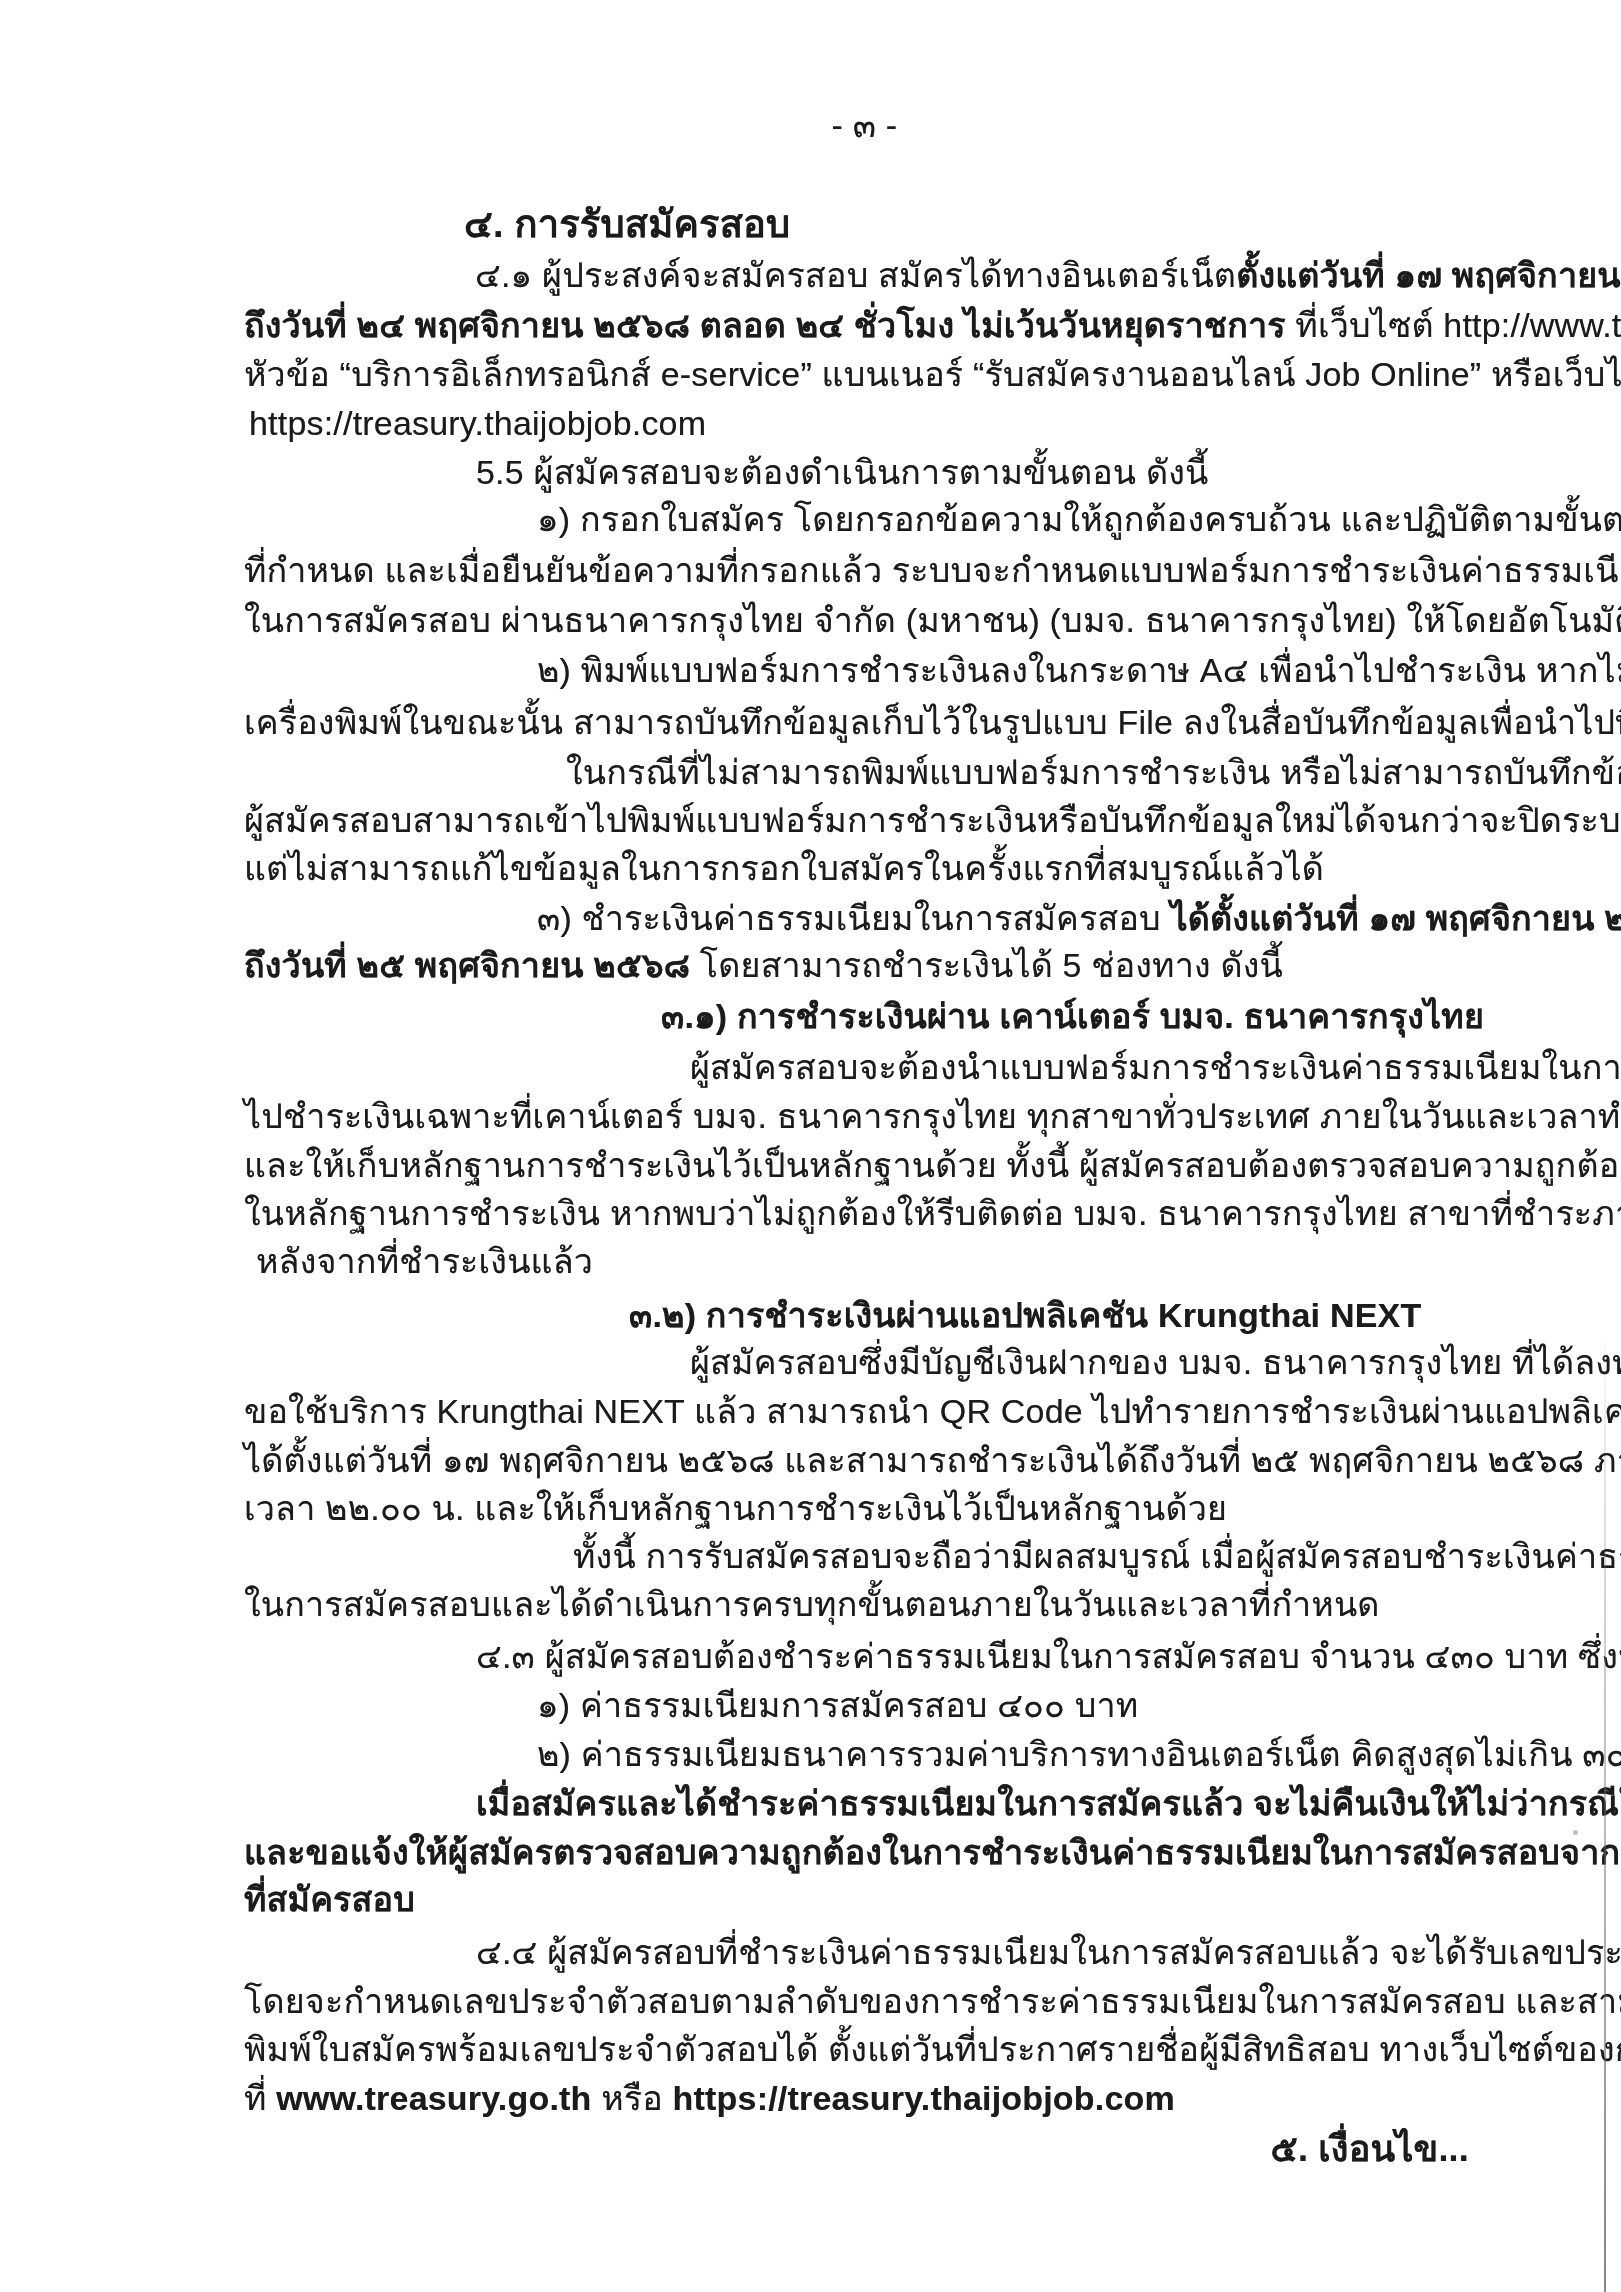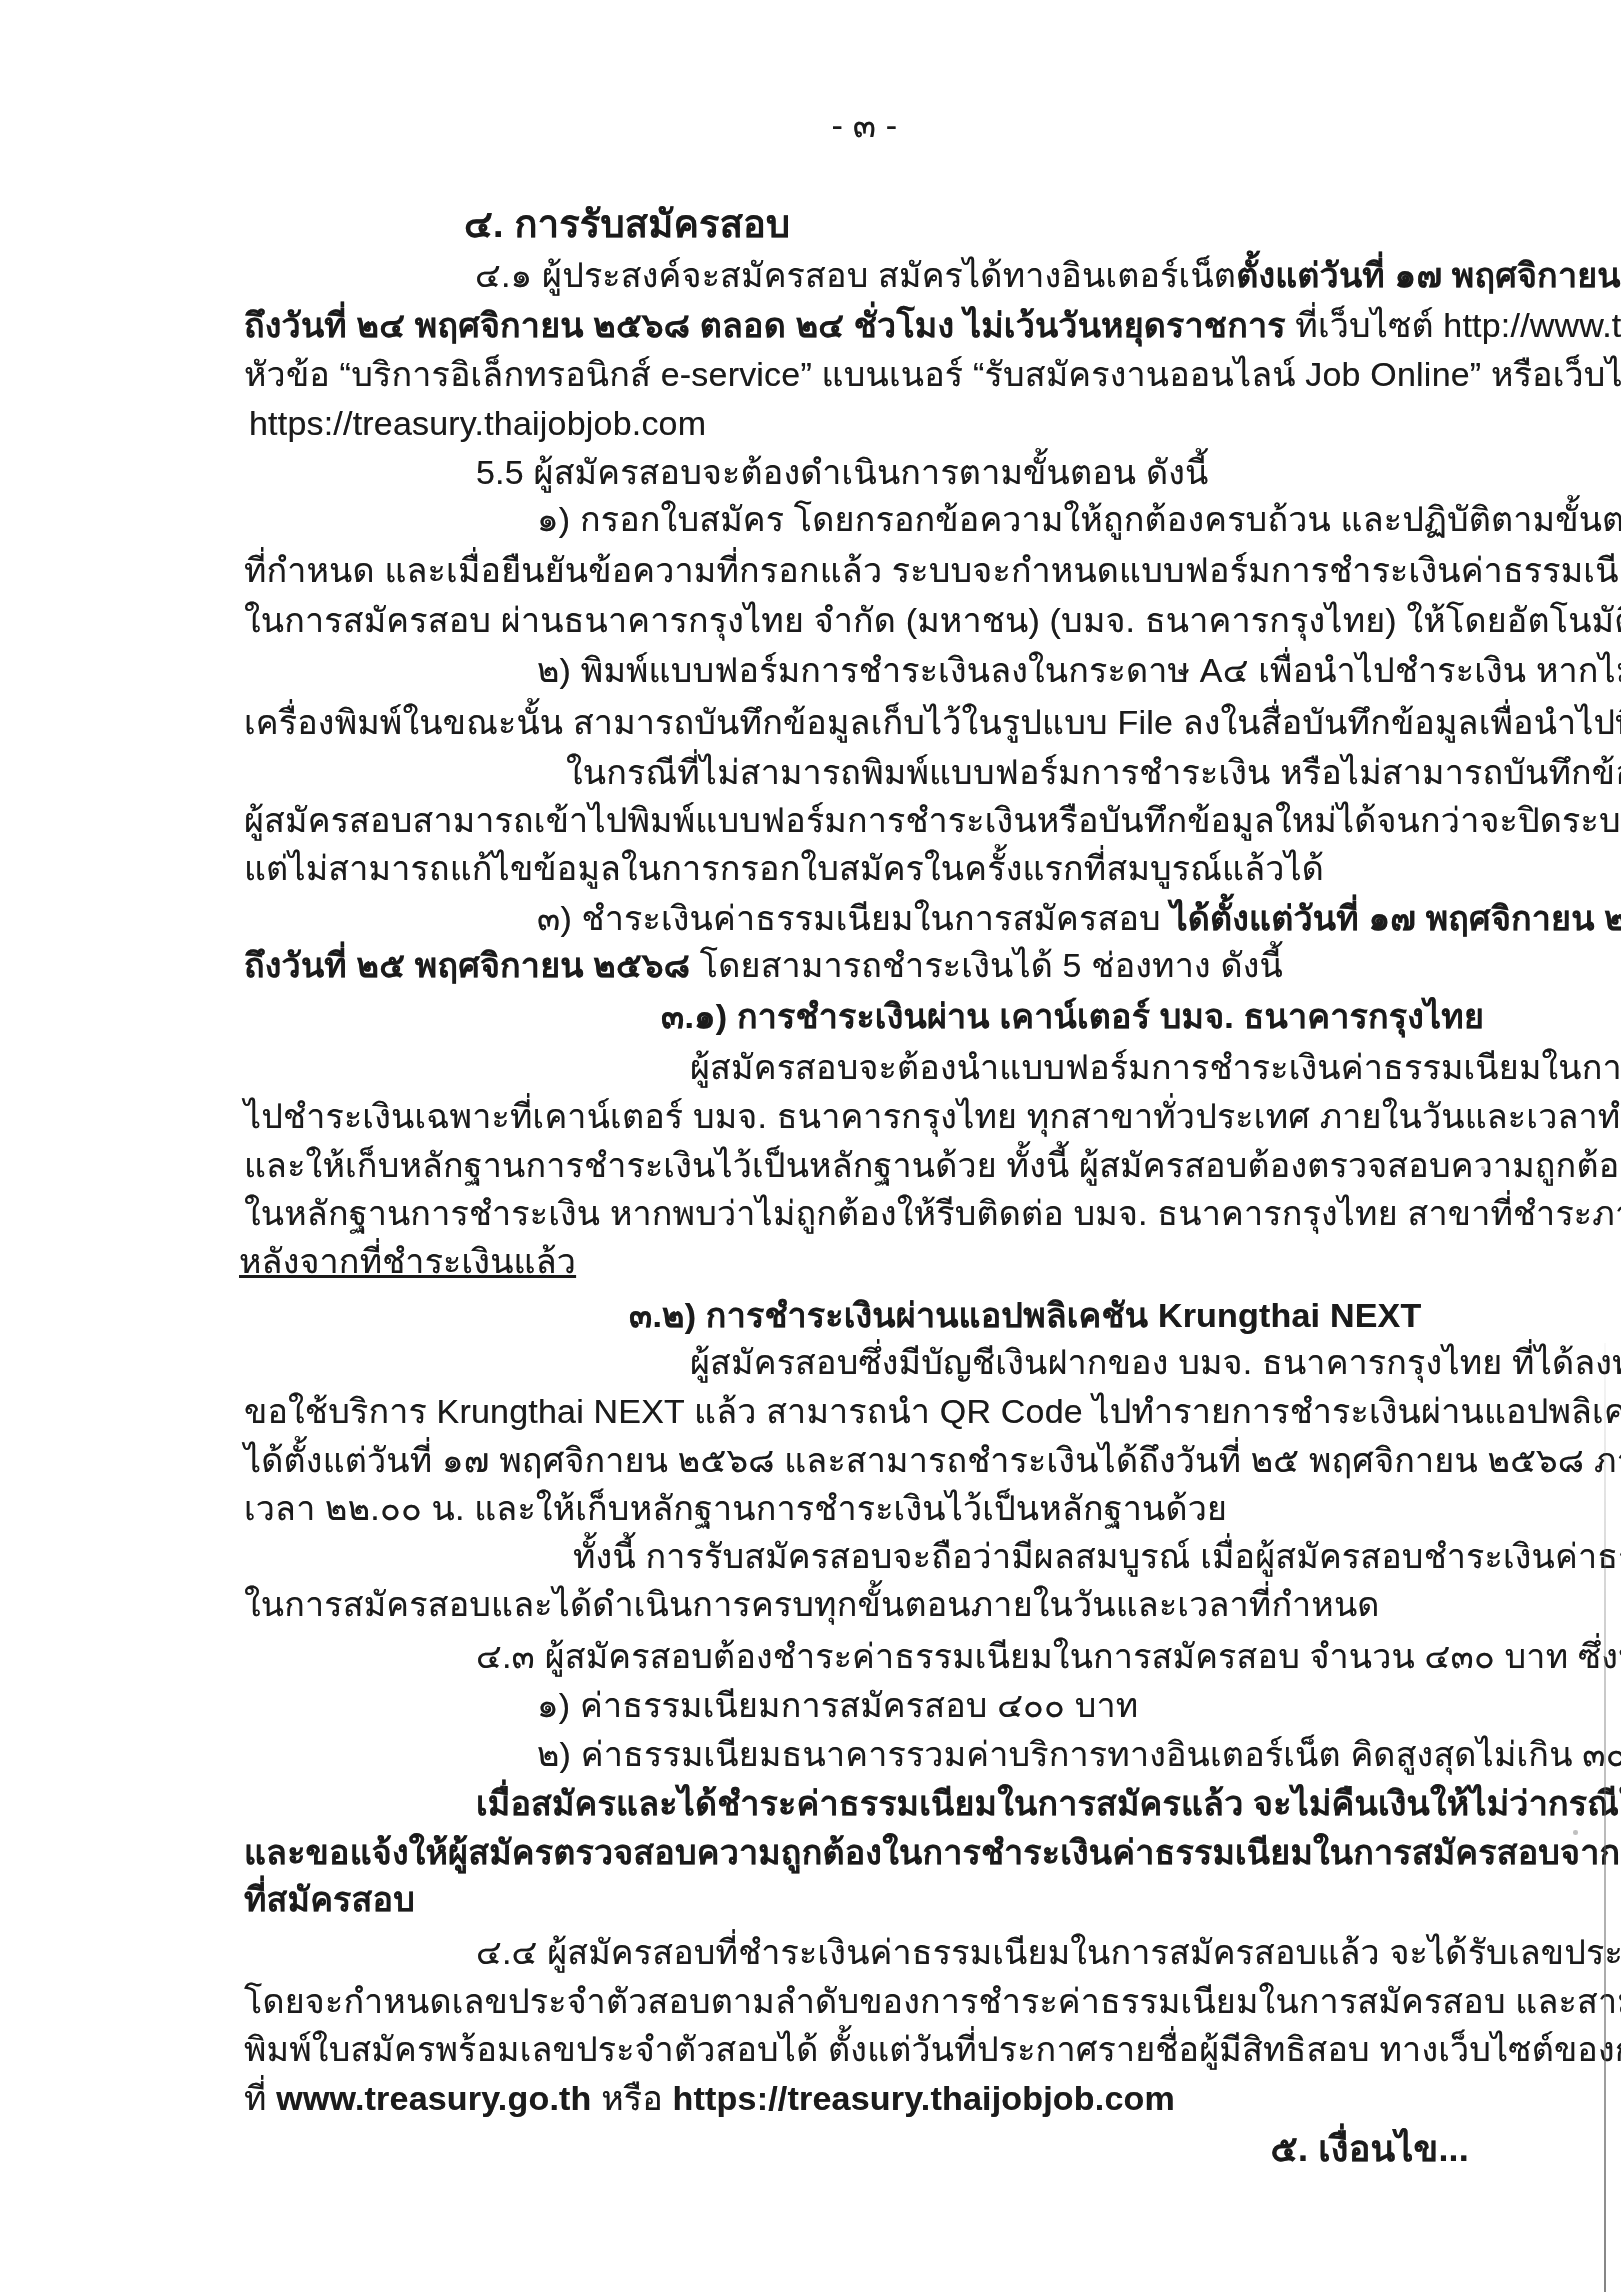--- a/index.html
+++ b/index.html
@@ -70,21 +70,21 @@
       <div class="tline" style="top: 748px; left: 566px;"><span>ในกรณีที่ไม่สามารถพิมพ์แบบฟอร์มการชำระเงิน หรือไม่สามารถบันทึกข้อมูลได้</span></div>
       <div class="tline" style="top: 796px; left: 244px;"><span>ผู้สมัครสอบสามารถเข้าไปพิมพ์แบบฟอร์มการชำระเงินหรือบันทึกข้อมูลใหม่ได้จนกว่าจะปิดระบบรับสมัคร</span></div>
       <div class="tline" style="top: 844px; left: 244px;"><span>แต่ไม่สามารถแก้ไขข้อมูลในการกรอกใบสมัครในครั้งแรกที่สมบูรณ์แล้วได้</span></div>
       <div class="tline" style="top: 894px; left: 537px;"><span>๓) ชำระเงินค่าธรรมเนียมในการสมัครสอบ </span><span class="b">ได้ตั้งแต่วันที่ ๑๗ พฤศจิกายน ๒๕๖๘</span></div>
       <div class="tline" style="top: 941px; left: 244px;"><span class="b">ถึงวันที่ ๒๕ พฤศจิกายน ๒๕๖๘</span><span> โดยสามารถชำระเงินได้ 5 ช่องทาง ดังนี้</span></div>
       <div class="tline" style="top: 992px; left: 629px; margin-left: 32px;"><span class="b">๓.๑) การชำระเงินผ่าน เคาน์เตอร์ บมจ. ธนาคารกรุงไทย</span></div>
       <div class="tline" style="top: 1043px; left: 690px;"><span>ผู้สมัครสอบจะต้องนำแบบฟอร์มการชำระเงินค่าธรรมเนียมในการสมัครสอบ</span></div>
       <div class="tline" style="top: 1092px; left: 244px;"><span>ไปชำระเงินเฉพาะที่เคาน์เตอร์ บมจ. ธนาคารกรุงไทย ทุกสาขาทั่วประเทศ ภายในวันและเวลาทำการของธนาคาร</span></div>
       <div class="tline" style="top: 1141px; left: 244px;"><span>และให้เก็บหลักฐานการชำระเงินไว้เป็นหลักฐานด้วย ทั้งนี้ ผู้สมัครสอบต้องตรวจสอบความถูกต้องของข้อมูล</span></div>
       <div class="tline" style="top: 1189px; left: 244px;"><span>ในหลักฐานการชำระเงิน หากพบว่าไม่ถูกต้องให้รีบติดต่อ บมจ. ธนาคารกรุงไทย สาขาที่ชำระภายใน ๒๔ ชั่วโมง</span></div>
-      <div class="tline" style="top: 1237px; left: 239px; text-decoration: underline;"><span>หลังจากที่ชำระเงินแล้ว</span></div>
+      <div class="tline" style="top: 1237px; left: 256px;"><span>หลังจากที่ชำระเงินแล้ว</span></div>
       <div class="tline" style="top: 1291px; left: 629px;"><span class="b">๓.๒) การชำระเงินผ่านแอปพลิเคชัน Krungthai NEXT</span></div>
       <div class="tline" style="top: 1338px; left: 690px;"><span>ผู้สมัครสอบซึ่งมีบัญชีเงินฝากของ บมจ. ธนาคารกรุงไทย ที่ได้ลงทะเบียน</span></div>
       <div class="tline" style="top: 1387px; left: 244px;"><span>ขอใช้บริการ Krungthai NEXT แล้ว สามารถนำ QR Code ไปทำรายการชำระเงินผ่านแอปพลิเคชัน Krungthai NEXT</span></div>
       <div class="tline" style="top: 1436px; left: 244px;"><span>ได้ตั้งแต่วันที่ ๑๗ พฤศจิกายน ๒๕๖๘ และสามารถชำระเงินได้ถึงวันที่ ๒๕ พฤศจิกายน ๒๕๖๘ ภายใน</span></div>
       <div class="tline" style="top: 1484px; left: 244px;"><span>เวลา ๒๒.๐๐ น. และให้เก็บหลักฐานการชำระเงินไว้เป็นหลักฐานด้วย</span></div>
       <div class="tline" style="top: 1532px; left: 573px;"><span>ทั้งนี้ การรับสมัครสอบจะถือว่ามีผลสมบูรณ์ เมื่อผู้สมัครสอบชำระเงินค่าธรรมเนียม</span></div>
       <div class="tline" style="top: 1580px; left: 244px;"><span>ในการสมัครสอบและได้ดำเนินการครบทุกขั้นตอนภายในวันและเวลาที่กำหนด</span></div>
       <div class="tline" style="top: 1632px; left: 476px;"><span>๔.๓ ผู้สมัครสอบต้องชำระค่าธรรมเนียมในการสมัครสอบ จำนวน ๔๓๐ บาท ซึ่งประกอบด้วย</span></div>
       <div class="tline" style="top: 1681px; left: 537px;"><span>๑) ค่าธรรมเนียมการสมัครสอบ ๔๐๐ บาท</span></div>
       <div class="tline" style="top: 1730px; left: 537px;"><span>๒) ค่าธรรมเนียมธนาคารรวมค่าบริการทางอินเตอร์เน็ต คิดสูงสุดไม่เกิน ๓๐ บาท</span></div>

